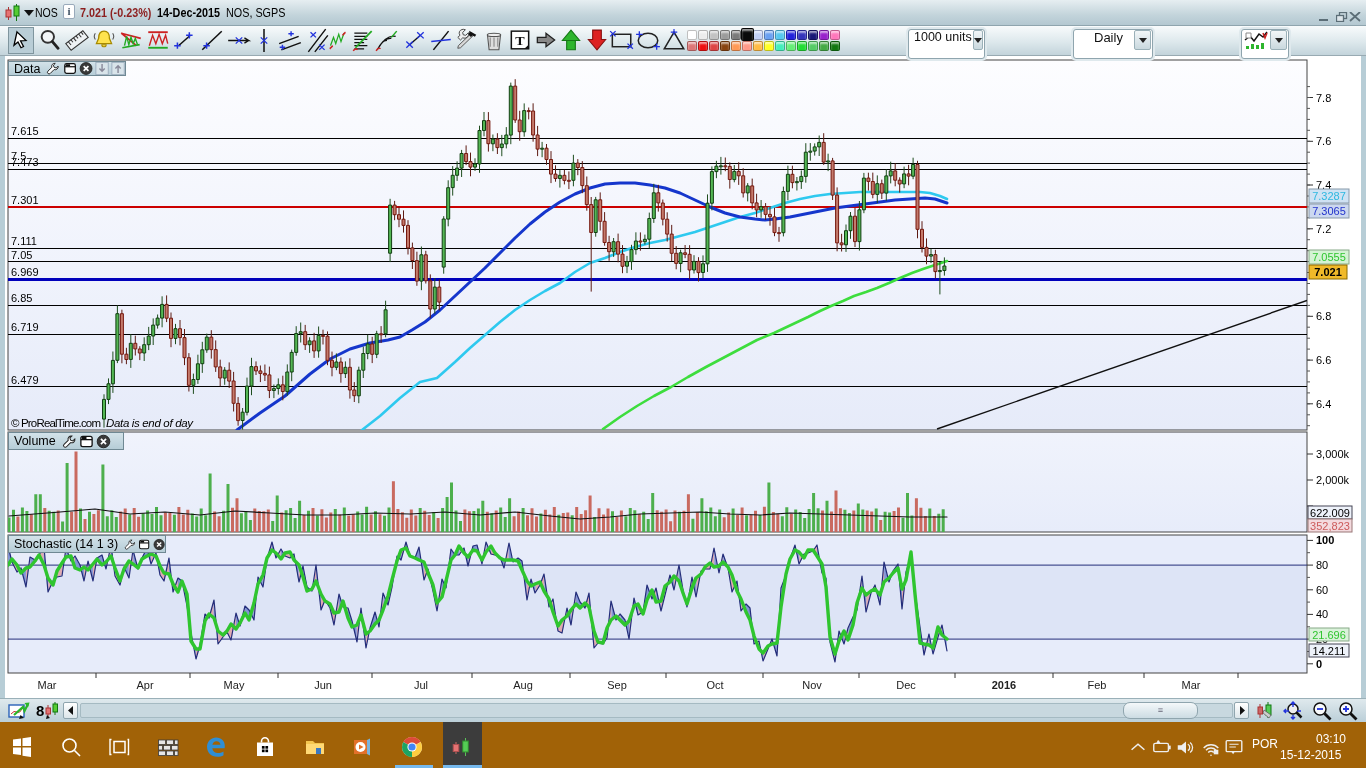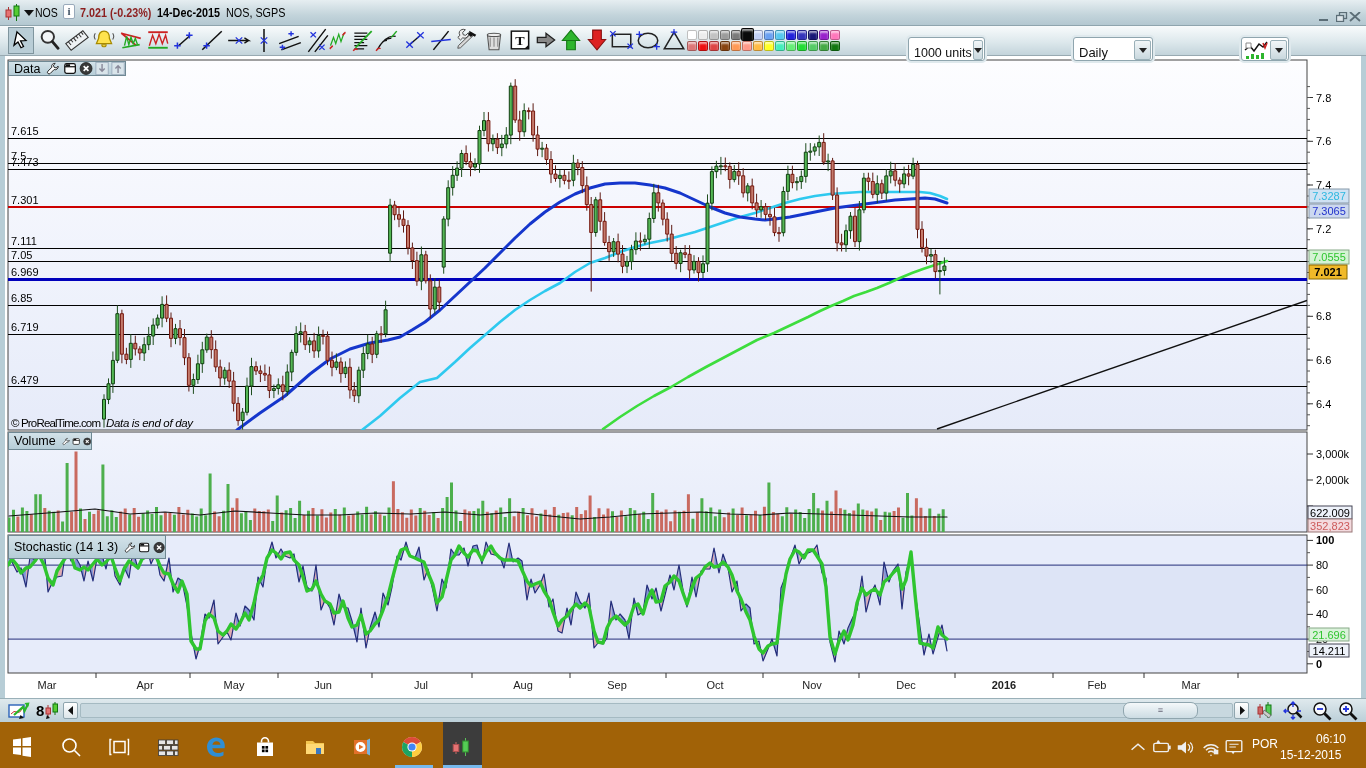--- a/index.html
+++ b/index.html
@@ -4,22 +4,22 @@
 body { width:1366px; height:768px; overflow:hidden; font-family:"Liberation Sans", sans-serif; background:#fff; }
 #root { position:relative; width:1366px; height:768px; }
 .titlebar { position:absolute; left:0; top:0; width:1366px; height:26px;
   background:linear-gradient(#e6eef1, #c3d4db 60%, #b4c8d1); border-bottom:1px solid #8fa5ae; }
 .toolbar { position:absolute; left:0; top:26px; width:1366px; height:30px;
   background:linear-gradient(#f8fbfc, #dde8ec 55%, #c3d4db); border-bottom:1px solid #98aab2; }
 .ti { position:absolute; top:1px; height:27px; }
 .ti svg { width:100%; height:100%; }
 .ti.sel { background:#b9cdd6; border:1px solid #7f959e; }
 .sw { position:absolute; width:10px; height:10px; border-radius:2px; border:1px solid rgba(0,0,0,.25); box-shadow:inset 0 2px 2px rgba(255,255,255,.6); }
-.combo { position:absolute; top:11px; height:24px; white-space:nowrap; background:#fff; border:1px solid #8fa5ae; border-radius:3px; font-size:13px; color:#111; display:flex; align-items:flex-end; box-shadow:0 0 0 2px #dfe9ed; }
-.combo span { flex:1; padding-left:5px; }
+.combo { position:absolute; top:3px; height:30px; white-space:nowrap; background:#fff; border:1px solid #8fa5ae; border-radius:3px; font-size:13px; color:#111; display:flex; align-items:flex-start; box-shadow:0 0 0 2px #dfe9ed; }
+.combo span { flex:1; padding-left:20px; }
 .combo .drop { width:17px; height:20px; margin:0 1px; background:linear-gradient(#f2f6f8,#c9d8de); border:1px solid #9ab0b8; border-radius:2px; display:flex; align-items:center; justify-content:center; }
 .combo .drop:after { content:""; border:4px solid transparent; border-top:5px solid #222; margin-top:4px; }
 .winbtn { position:absolute; top:8px; height:10px; color:#5c6e77; }
 svg.chart { position:absolute; left:0; top:56px; }
 .tab { position:absolute; height:18px; white-space:nowrap; overflow:hidden; background:linear-gradient(#d3e2e9,#b6cdd7); border:1px solid #6f8893; display:flex; align-items:center; padding-left:5px; gap:2px; font-size:12.5px; color:#000; }
 .tlab { margin-right:4px; }
 .tic { width:15px; height:15px; }
 .bottombar { position:absolute; left:0; top:698px; width:1366px; height:24px;
   background:linear-gradient(#dfe9ed,#bbcfd8); border-top:1px solid #9ab0b8; }
 .taskbar { position:absolute; left:0; top:722px; width:1366px; height:62px; background:#a16207; }
@@ -428,36 +428,36 @@
       </svg>
       <svg class="tic dim" viewBox="0 0 16 16">
         <rect x="1" y="1" width="14" height="14" fill="#d9e4ea" stroke="#9ab"></rect>
         <path d="M8 3v7M5 8l3 3 3-3" stroke="#889" stroke-width="1.6" fill="none"></path>
       </svg>
 <svg class="tic dim" viewBox="0 0 16 16">
         <rect x="1" y="1" width="14" height="14" fill="#d9e4ea" stroke="#9ab"></rect>
         <path d="M8 13V6M5 8l3-3 3 3" stroke="#889" stroke-width="1.6" fill="none"></path>
       </svg>
     </div>
-<div class="tab" style="left:8px;top:432px;width:84px;height:18px;">
+<div class="tab" style="left:8px;top:432px;width:116px;height:18px;">
 <span class="tlab">Volume</span>
 <svg class="tic" viewBox="0 0 16 16">
         <path d="M10.5 2.2a3.4 3.4 0 0 0-3.9 4.5L2.2 11a1.6 1.6 0 1 0 2.6 2.6l4.4-4.4a3.4 3.4 0 0 0 4.5-3.9L11.6 7.4 9.2 6.6 8.4 4.2z" fill="#fff" stroke="#222" stroke-width="1.1"></path>
       </svg>
 <svg class="tic" viewBox="0 0 16 16">
         <rect x="2" y="2.5" width="12" height="11" rx="2" fill="#fff" stroke="#111" stroke-width="1.4"></rect>
         <path d="M2 6h12" stroke="#111" stroke-width="1.4"></path>
         <path d="M3 3.2h5v2.4H3z" fill="#111"></path>
       </svg>
 <svg class="tic" viewBox="0 0 16 16">
         <circle cx="8" cy="8" r="6.7" fill="#3a3a3a" stroke="#222"></circle>
         <path d="M5.3 5.3l5.4 5.4M10.7 5.3l-5.4 5.4" stroke="#fff" stroke-width="1.9"></path>
       </svg>
     </div>
-<div class="tab" style="left:8px;top:535px;width:158px;height:24px;">
+<div class="tab" style="left:8px;top:535px;width:158px;height:18px;">
 <span class="tlab">Stochastic (14 1 3)</span>
 <svg class="tic" viewBox="0 0 16 16">
         <path d="M10.5 2.2a3.4 3.4 0 0 0-3.9 4.5L2.2 11a1.6 1.6 0 1 0 2.6 2.6l4.4-4.4a3.4 3.4 0 0 0 4.5-3.9L11.6 7.4 9.2 6.6 8.4 4.2z" fill="#fff" stroke="#222" stroke-width="1.1"></path>
       </svg>
 <svg class="tic" viewBox="0 0 16 16">
         <rect x="2" y="2.5" width="12" height="11" rx="2" fill="#fff" stroke="#111" stroke-width="1.4"></rect>
         <path d="M2 6h12" stroke="#111" stroke-width="1.4"></path>
         <path d="M3 3.2h5v2.4H3z" fill="#111"></path>
       </svg>
 <svg class="tic" viewBox="0 0 16 16">
@@ -598,16 +598,16 @@
       <svg class="tki" style="left:1200.0px;top:14.0px;width:22px;height:22px" viewBox="0 0 24 24">
         <path d="M4 13a11 11 0 0 1 16 0M6.5 15.5a7.5 7.5 0 0 1 11 0M9 18a4 4 0 0 1 6 0M11.5 20.5l.5.5.5-.5" stroke="#eee" stroke-width="1.5" fill="none"></path>
         <rect x="15" y="15" width="5" height="5" fill="#eee"></rect>
       </svg>
       <svg class="tki" style="left:1223.0px;top:14.0px;width:22px;height:22px" viewBox="0 0 24 24">
         <rect x="3.5" y="5" width="17" height="12" rx="1" fill="none" stroke="#eee" stroke-width="1.5"></rect>
         <path d="M7 9h10M7 12h7" stroke="#eee" stroke-width="1.3"></path>
         <path d="M9 17l2 3 2-3z" fill="#eee"></path>
       </svg>
       <div class="trtxt" style="left:1252px;top:15px;width:30px;">POR</div>
-      <div class="trtxt" style="left:1290px;top:10px;width:56px;text-align:right;">06:10</div>
+      <div class="trtxt" style="left:1290px;top:10px;width:56px;text-align:right;">03:10</div>
       <div class="trtxt" style="left:1280px;top:26px;width:66px;text-align:left;">15-12-2015</div>
 </div>
 
 </div>
 </body></html>

